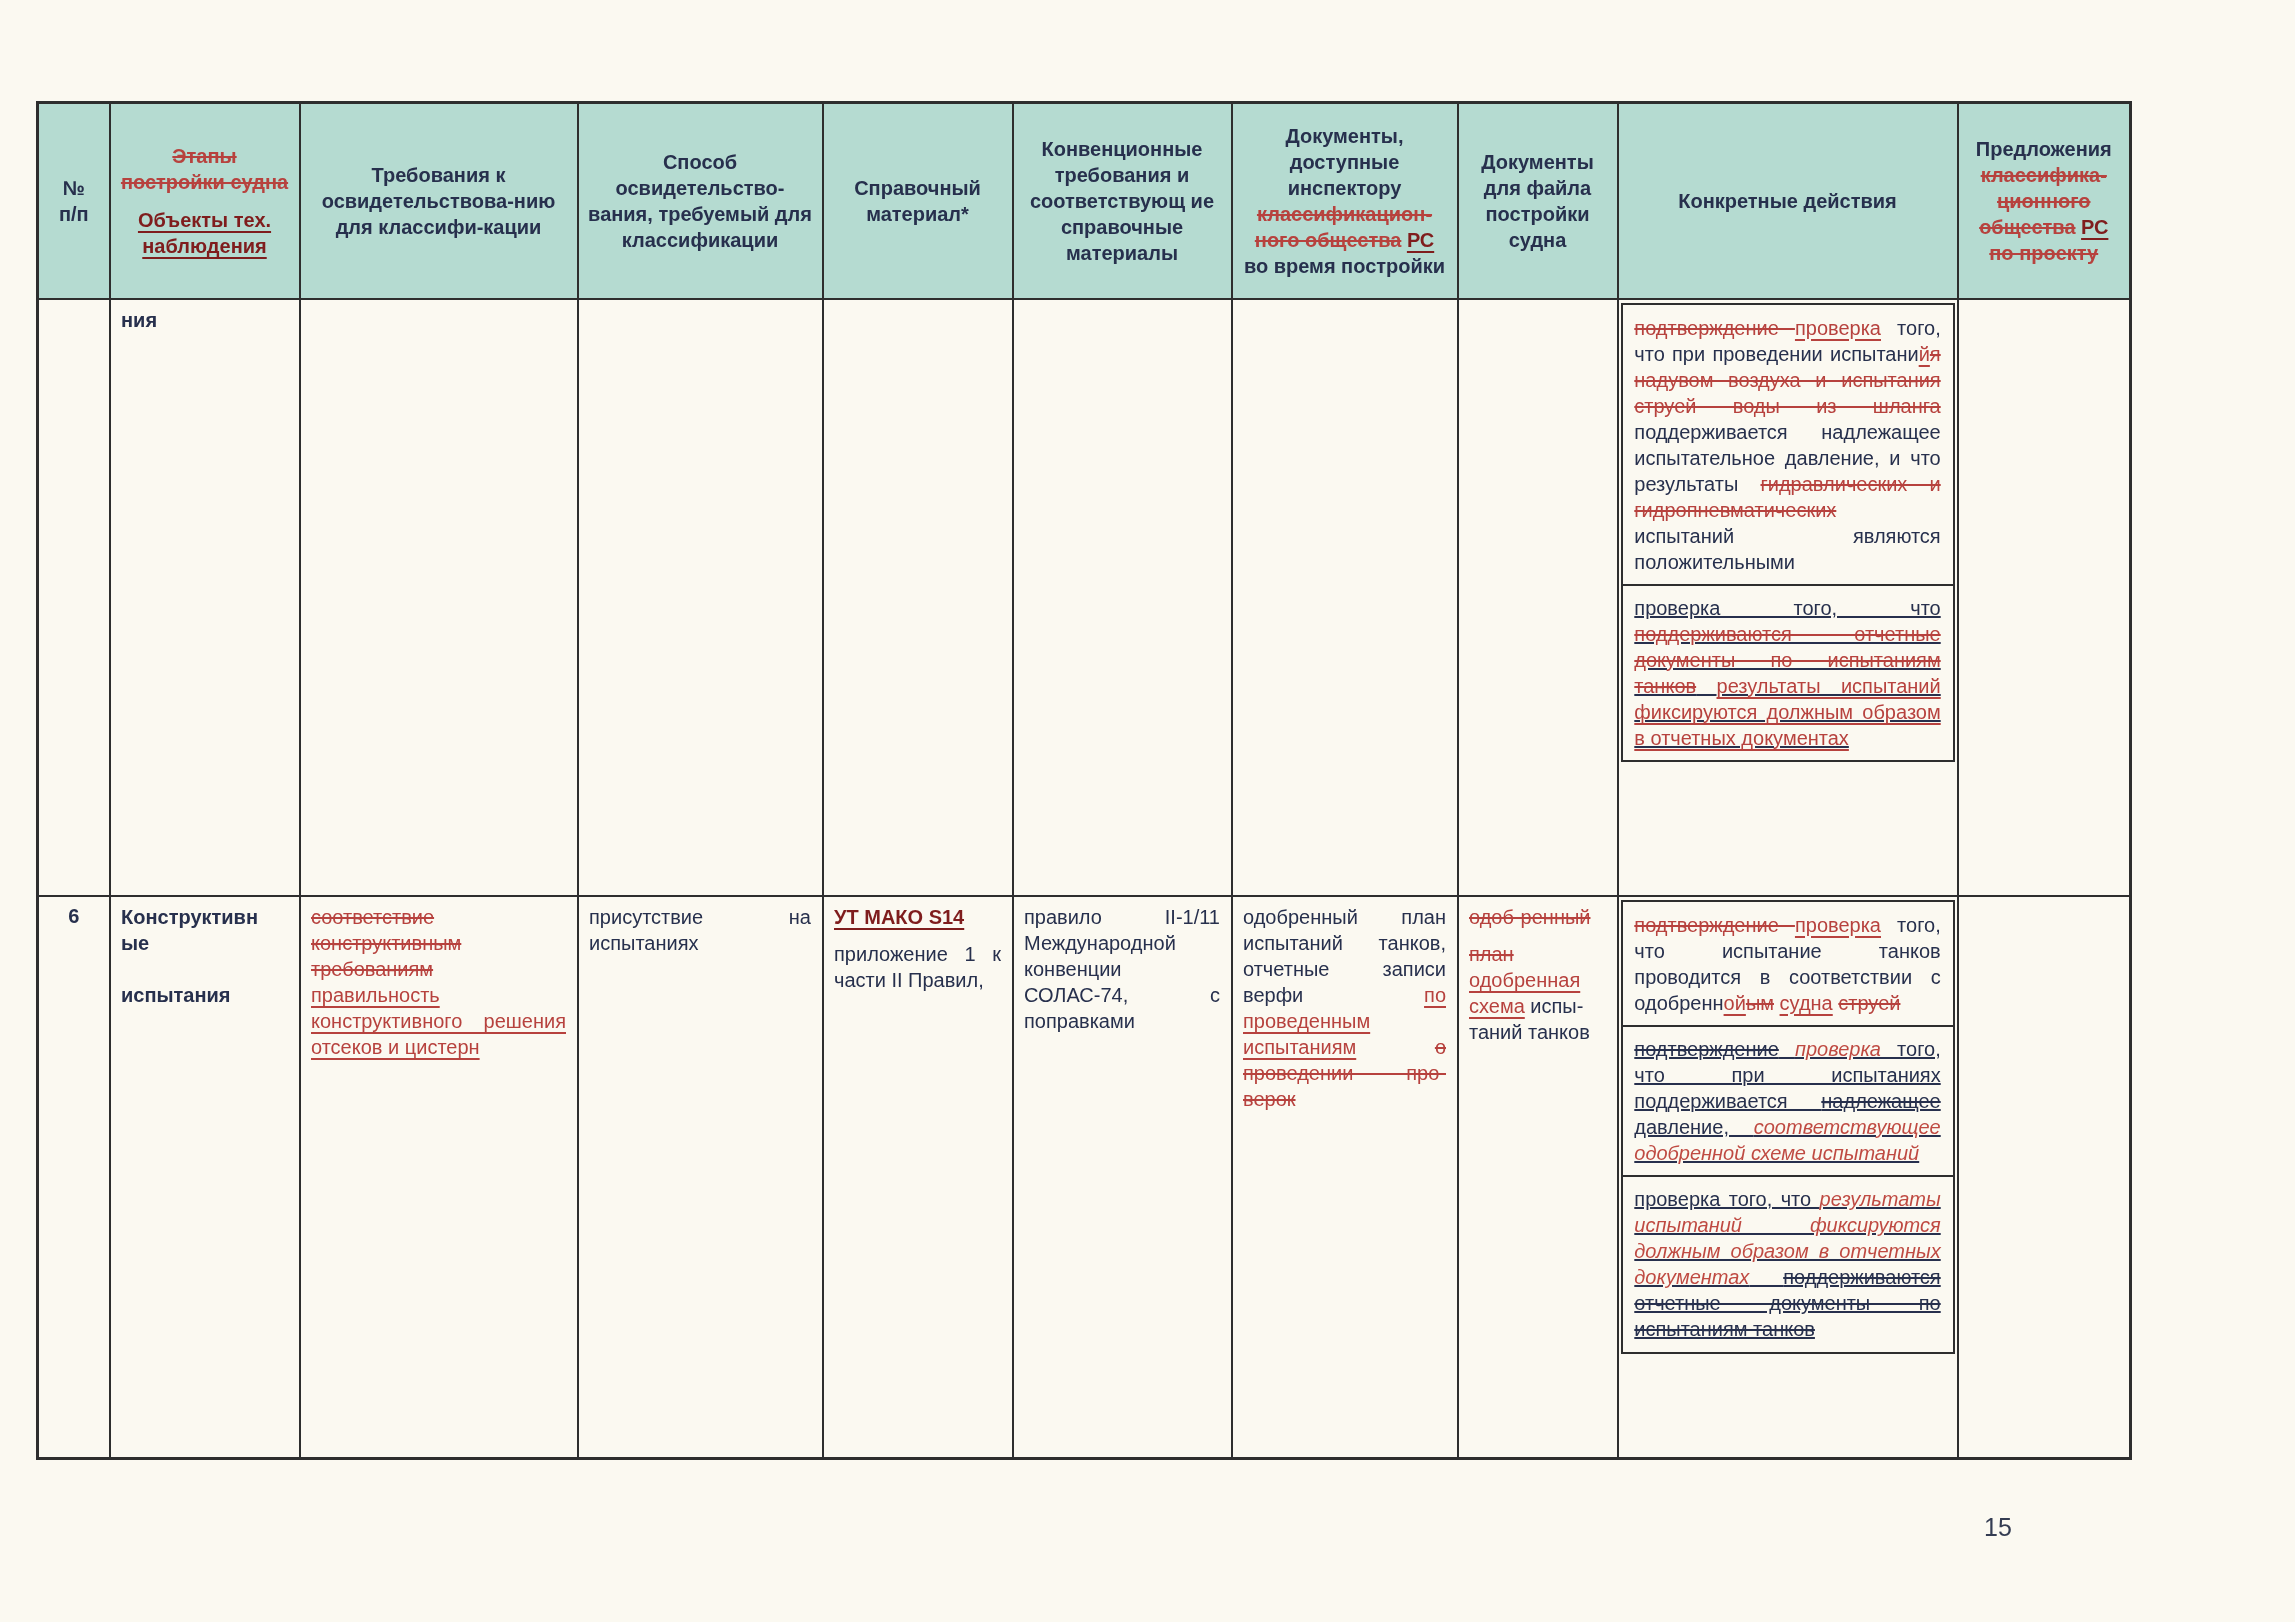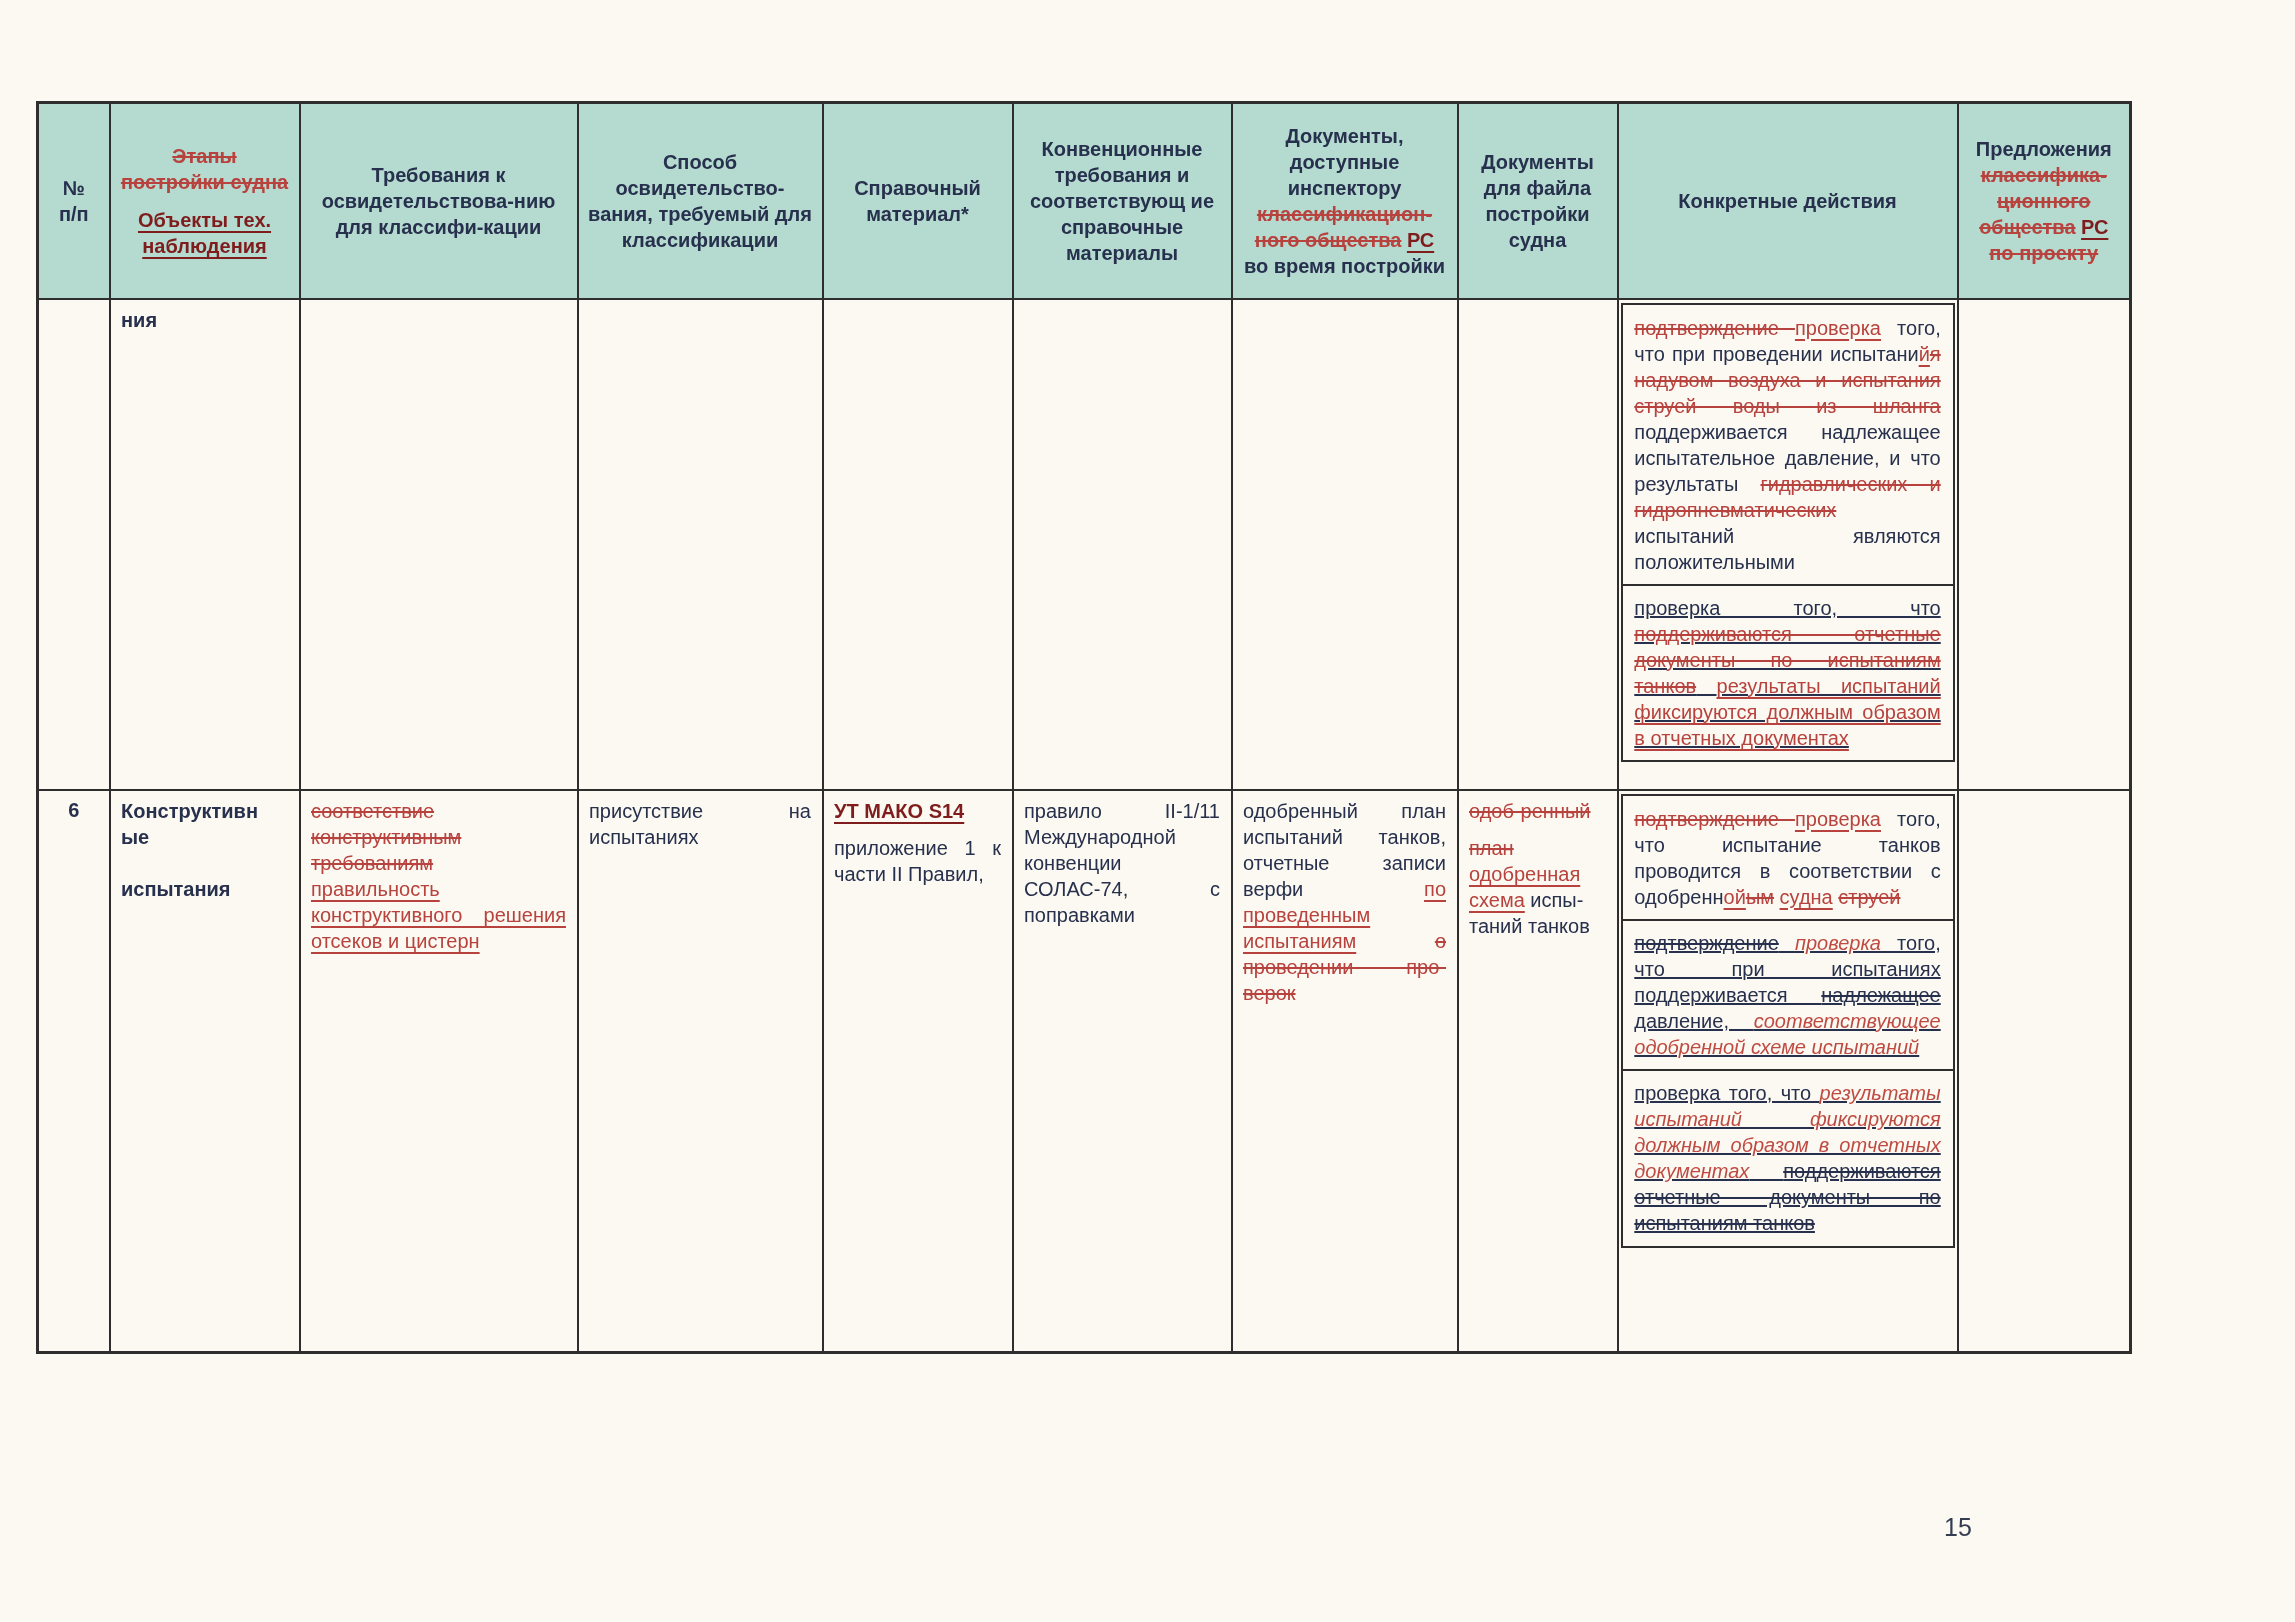--- a/index.html
+++ b/index.html
@@ -58,21 +58,21 @@
   .s-n{color:#27304d;}
   .s-b{color:#27304d;font-weight:700;}
   .s-ds{color:#27304d;text-decoration:line-through;text-decoration-thickness:1.6px;}
   .s-rs{color:#b7423e;text-decoration:line-through;text-decoration-thickness:1.6px;}
   .s-rsb{color:#b7423e;font-weight:700;text-decoration:line-through;text-decoration-thickness:2px;}
   .s-ru{color:#b7423e;text-decoration:underline;text-underline-offset:3.9px;text-decoration-thickness:1.6px;}
   .s-rub{color:#7f1d1d;font-weight:700;text-decoration:underline;text-underline-offset:3.9px;text-decoration-thickness:2px;}
   .s-ri{color:#bf4a42;font-style:italic;}
   .page-number{
     position:absolute;
-    left:1944px;top:1513px;
+    left:1984px;top:1513px;
     font-size:25px;
     color:#343c52;
   }
 </style>
 </head>
 <body>
 
 <div class="page">
 
   <table class="doc">
@@ -118,21 +118,21 @@
           </th>
         <th>
             <div class="para al-center"><span class="s-b">Конкретные действия</span></div>
           </th>
         <th>
             <div class="para al-center"><span class="s-b">Предложения </span><span class="s-rsb">классифика-ционного общества</span><span class="s-b"> </span><span class="s-rub">РС</span><span class="s-b"> </span><span class="s-rsb">по проекту</span></div>
           </th>
       </tr>
     </thead>
     <tbody>
-      <tr style="height:491px">
+      <tr style="height:597px">
         <td class="no-cell"></td>
         <td>
             <div class="para"><span class="s-b">ния</span></div>
           </td>
         <td></td>
         <td></td>
         <td></td>
         <td></td>
         <td></td>
         <td></td>

